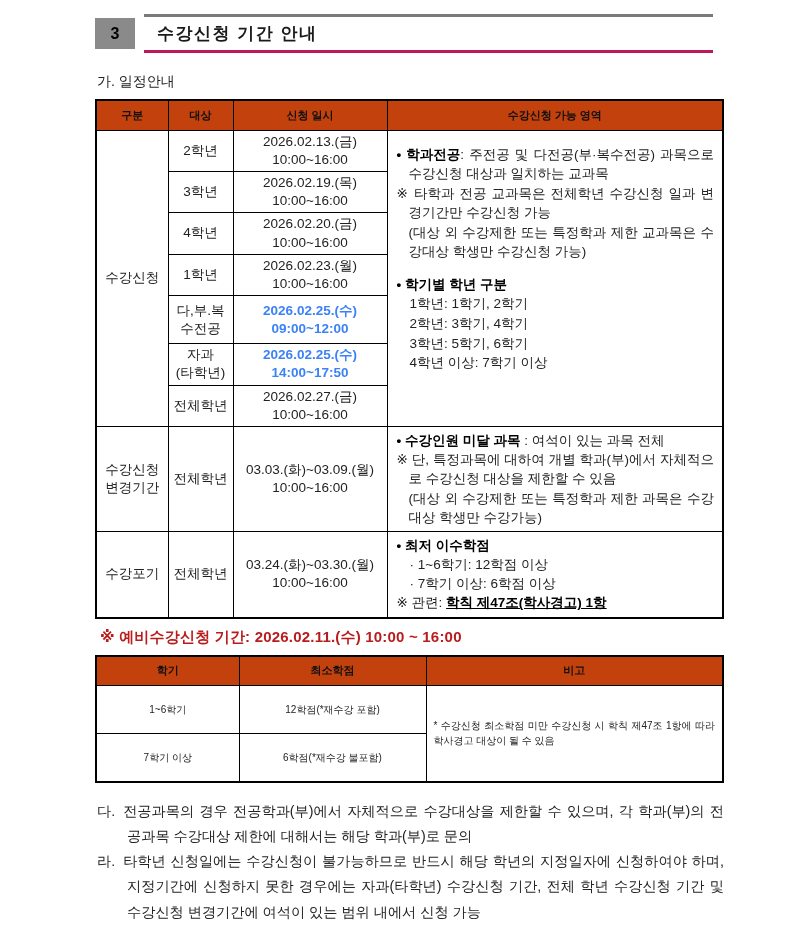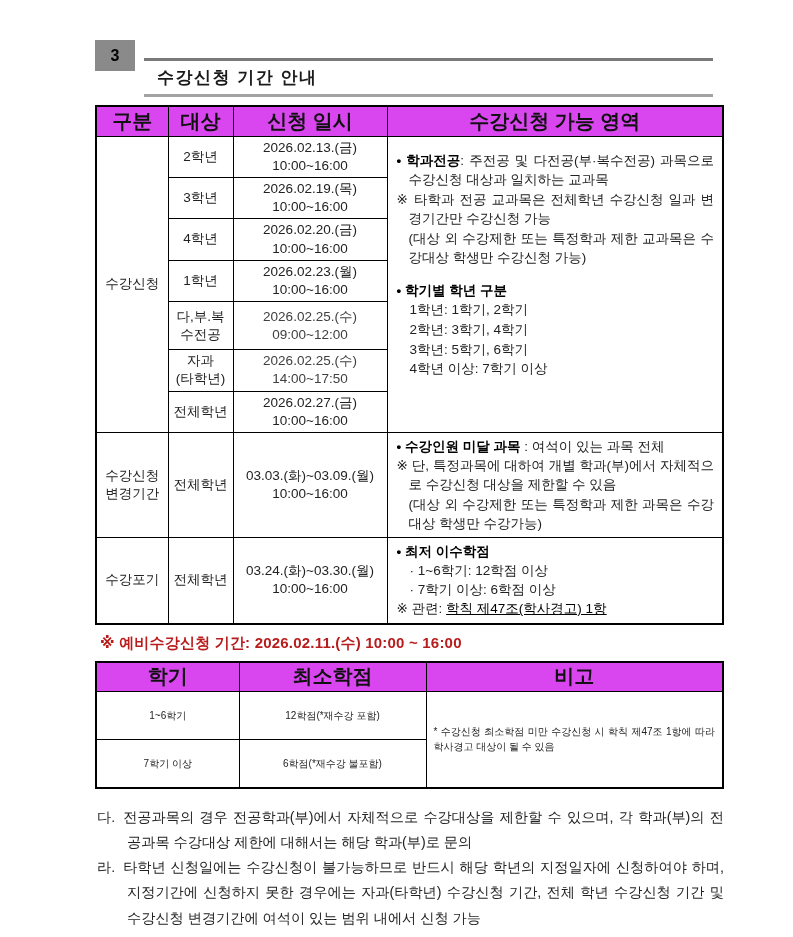--- a/index.html
+++ b/index.html
@@ -13,55 +13,54 @@
 
   
   .sec-header { display:flex; align-items:center; margin:14px 0 0 95px; width:618px; }
   .sec-num {
     width:40px; height:31px; background:#8a8a8a; color:#000;
     font-weight:bold; font-size:16px;
     display:flex; align-items:center; justify-content:center;
   }
   .sec-title-box {
     flex:1; margin-left:9px;
-    border-top:3px solid #7a7a7a; border-bottom:3px solid #a3a3a3;
+    border-top:3px solid #7a7a7a; border-bottom:3px solid #be185d;
     padding:5px 0 5px 13px;
-    margin-top:44px;
   }
   .sec-title { font-size:17px; font-weight:bold; letter-spacing:1.5px; }
 
   .sub-label { margin:20px 0 0 97px; font-size:14px; color:#222; }
 
   
   table { border-collapse:collapse; table-layout:fixed; margin-left:95px; }
   .t1, .t2 { width:627px; border:2px solid #000; margin-top:8px; }
   .t1 th, .t1 td, .t2 th, .t2 td { border:1px solid #000; }
   th {
-    background:#d946ef; font-weight:bold; font-size:20px; height:30px;
+    background:#c2410c; font-weight:bold; font-size:11px; height:30px;
     text-align:center; vertical-align:middle; color:#111;
   }
   td {
     font-size:13.5px; text-align:center; vertical-align:middle;
     padding:2px 3px; line-height:1.35; color:#222;
   }
   tr.h38 { height:38px; } tr.h48 { height:48px; } tr.h40 { height:40px; }
   tr.h98 { height:98px; } tr.h78 { height:78px; }
-  td.bd { font-weight:normal; color:#404040; }
+  td.bd { font-weight:bold; color:#3b82f6; }
 
   td.area {
     text-align:left; vertical-align:top;
     padding:14px 8px 6px 9px; line-height:1.45; font-size:13.5px;
   }
   td.area-mid { text-align:left; vertical-align:middle; padding:4px 8px 4px 9px; line-height:1.42; font-size:13.5px; }
   .hang { padding-left:12px; text-indent:-12px; text-align:justify; }
   .plain { padding-left:12px; text-align:justify; }
   .grp2 { margin-top:13px; }
   .ind { padding-left:13px; }
   b.ttl { color:#000; }
-  .rel-bold { font-weight:normal; text-decoration:underline; color:#000; }
+  .rel-bold { font-weight:bold; text-decoration:underline; color:#000; }
 
   .prereg { margin:9px 0 0 100px; font-size:15px; font-weight:bold; color:#b91c1c; letter-spacing:0.2px; }
 
   .t2 td { font-size:10px; }
   tr.h50 { height:48px; }
   td.remark { text-align:justify; vertical-align:middle; padding:17px 7px; line-height:1.55;border-radius:16px; }
 
   
   .notes { margin:16px 0 0 97px; width:627px; }
   .note-item {
@@ -75,20 +74,21 @@
 
 <div class="page">
 
   <div class="sec-header">
     <div class="sec-num">3</div>
     <div class="sec-title-box">
       <div class="sec-title">수강신청 기간 안내</div>
     </div>
   </div>
 
+  <div class="sub-label">가. 일정안내</div>
 
   <table class="t1">
     <colgroup>
         <col style="width:72px">
         <col style="width:65px">
         <col style="width:154px">
         <col style="width:336px">
       </colgroup>
     <thead>
       <tr>

